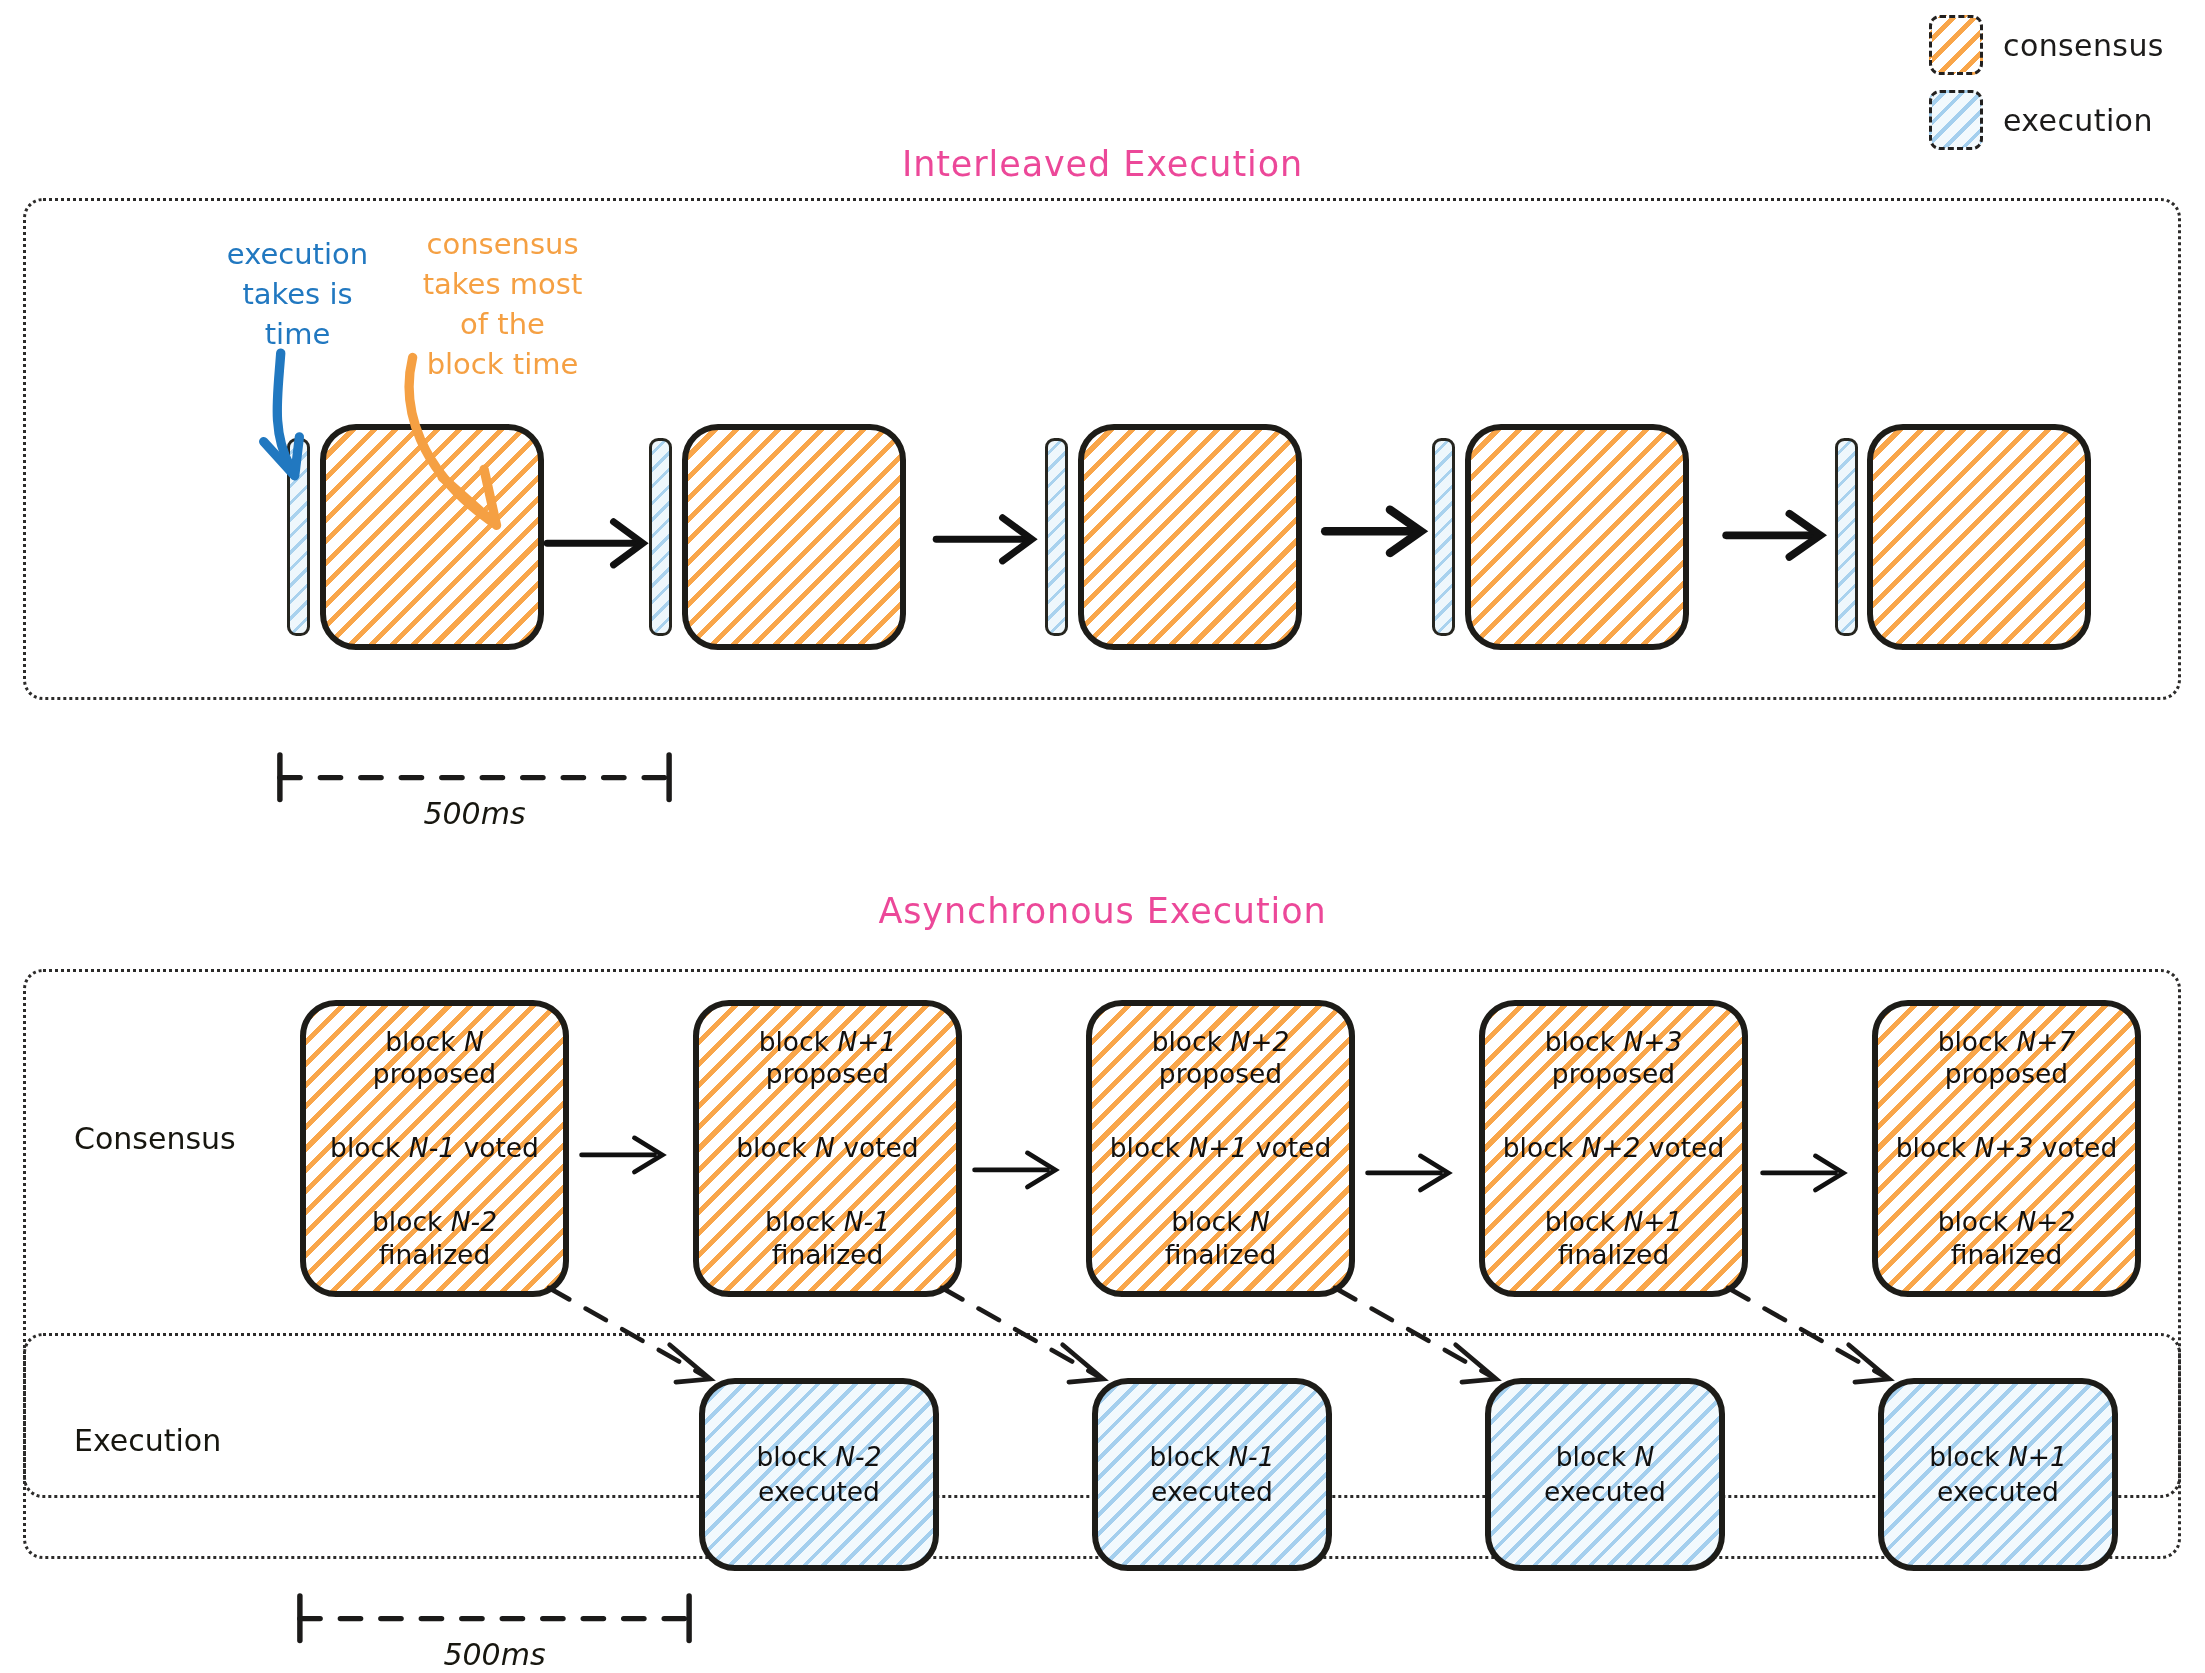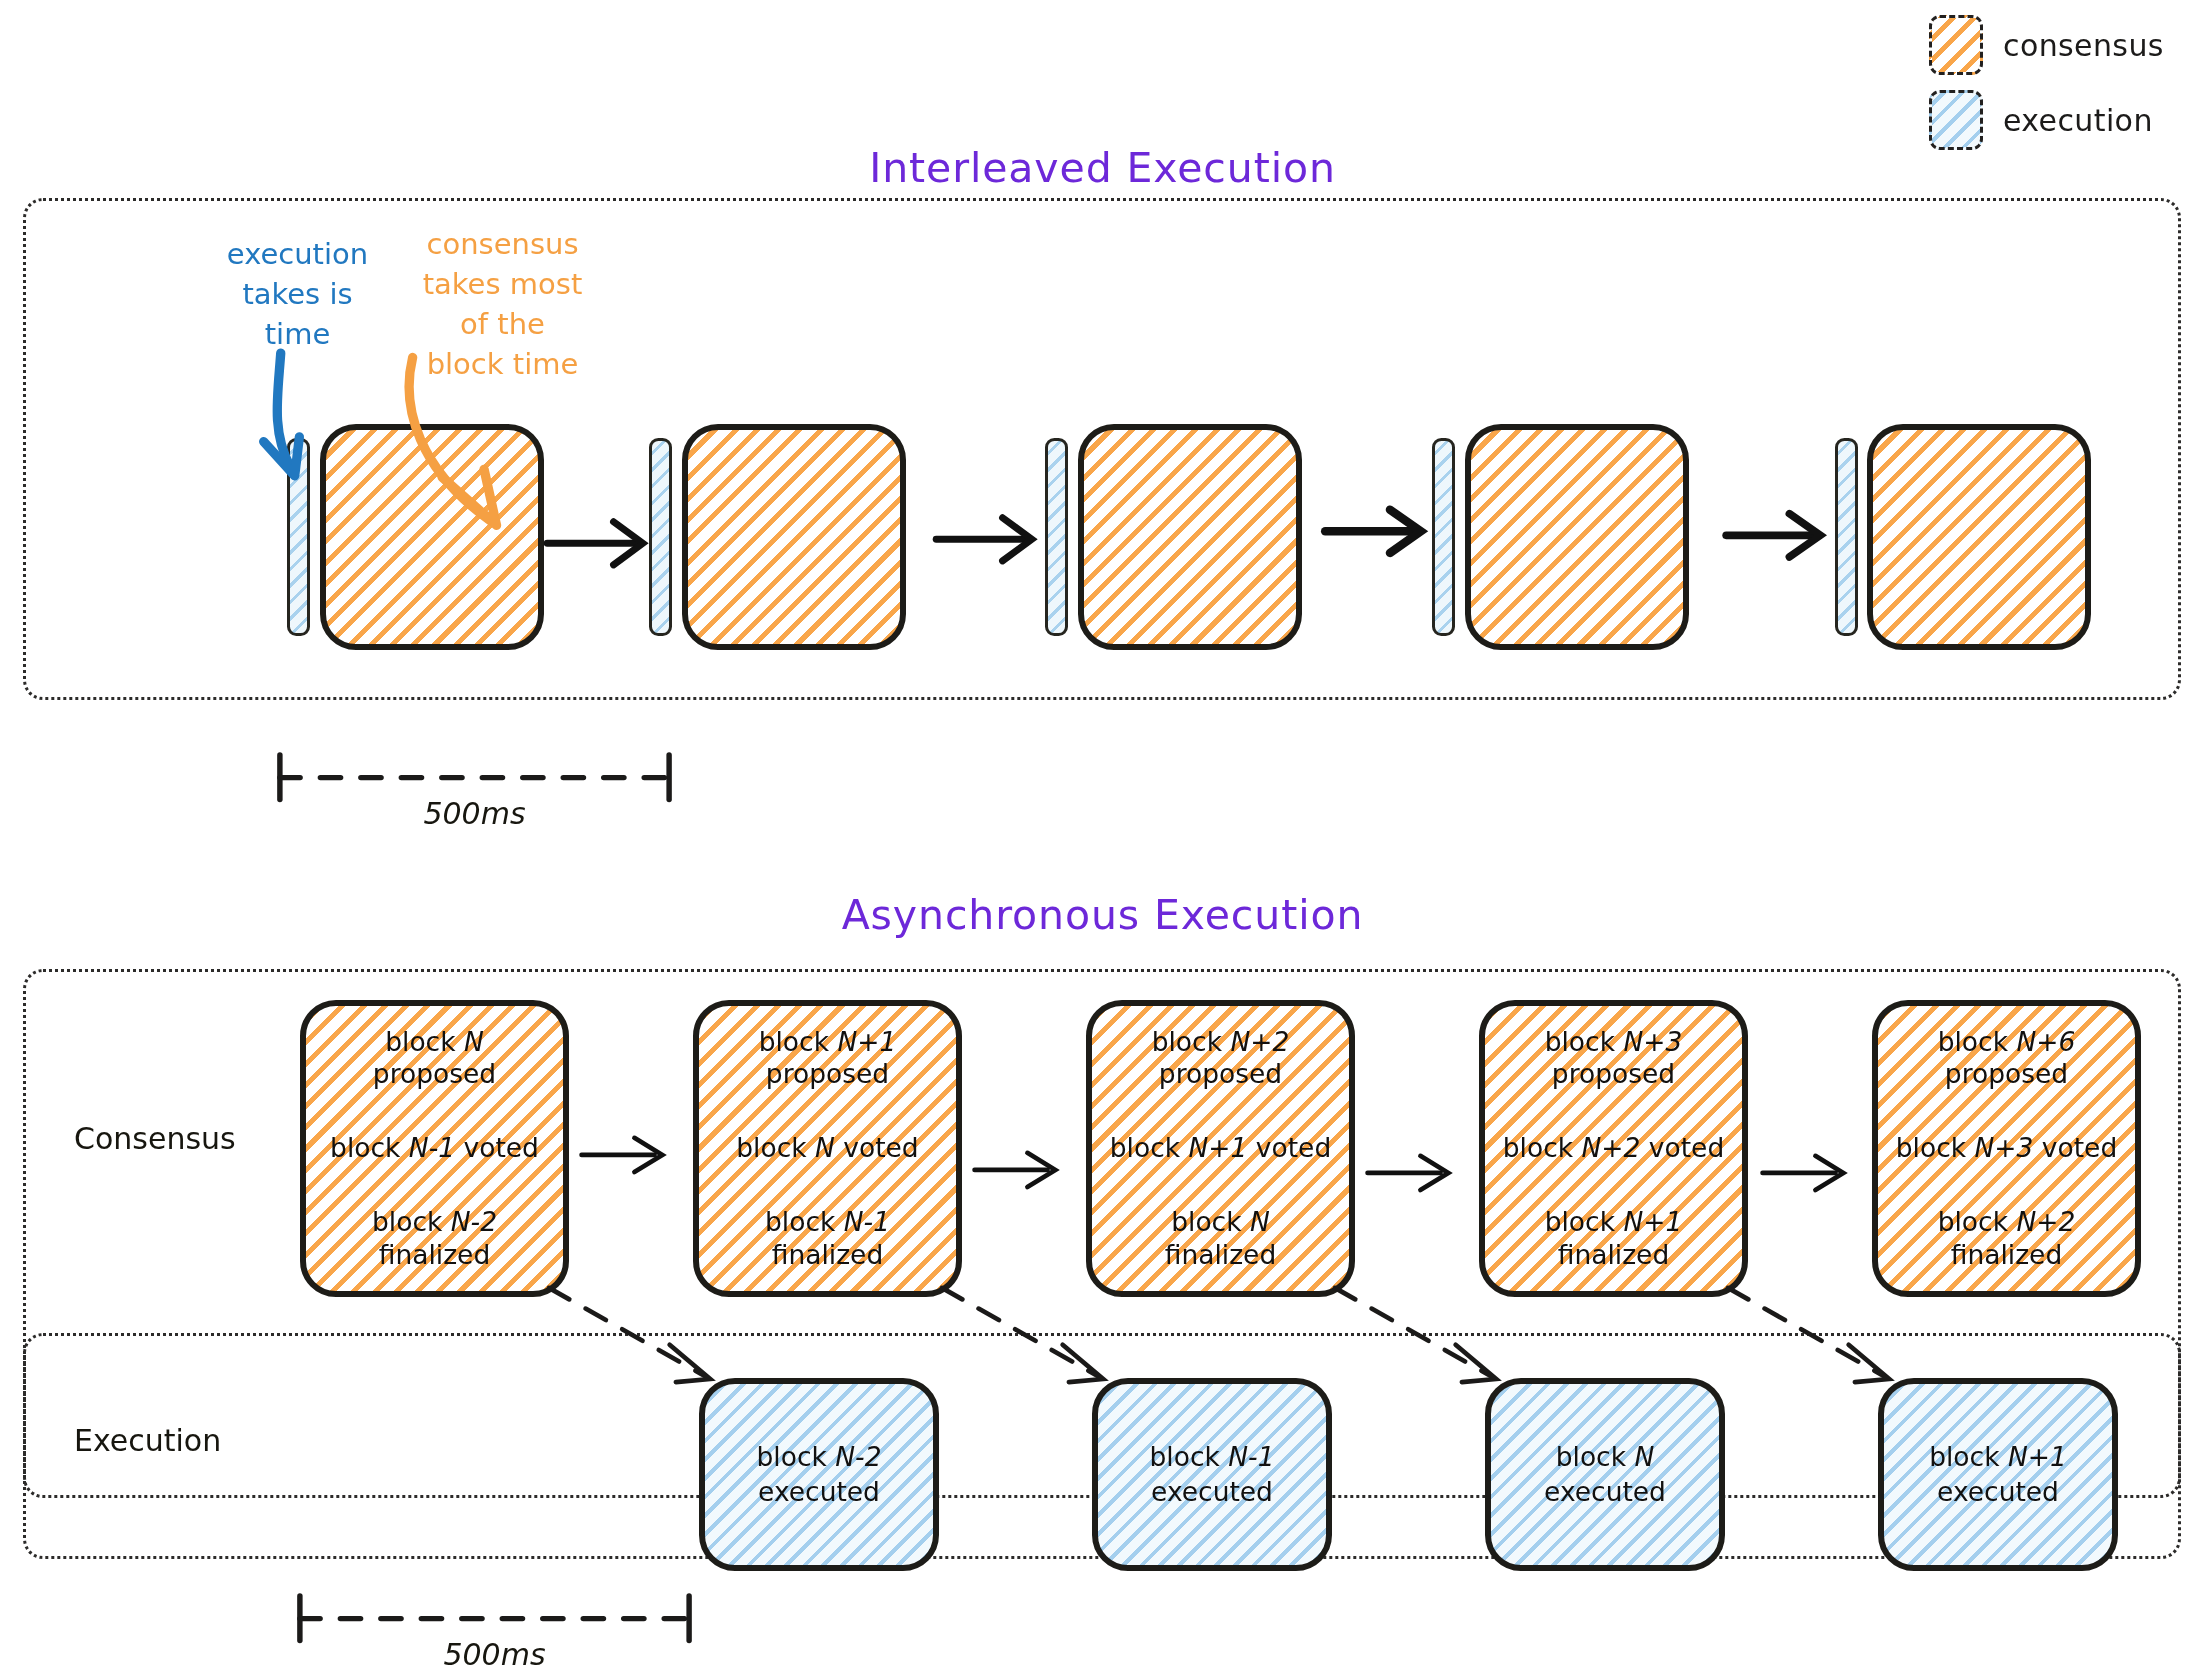--- a/index.html
+++ b/index.html
@@ -36,21 +36,21 @@
     background-color:#eef7fc;
     background-image:repeating-linear-gradient(
       -45deg,
       rgba(0,0,0,0) 0px, rgba(0,0,0,0) 8.6px,
       #a9d2ee 8.6px, #a9d2ee 11.7px);
   }
 
   
   .section-title{
     position:absolute;width:100%;text-align:center;
-    font-size:41px;letter-spacing:0.9px;color:#6d28d9;
+    font-size:35px;letter-spacing:0.9px;color:#ec4899;
   }
   #title-interleaved{top:144px;}
   #title-async{top:891px;text-align:center;}
 
   
   .panel{
     position:absolute;border:3.9px dotted #2c2b2a;border-radius:20px;
     box-sizing:border-box;
   }
   #panel-interleaved{left:23.4px;top:198px;width:2158px;height:502px;}
@@ -255,21 +255,21 @@
     <span>block </span><em>N+2</em><span> voted</span>
   </div>
   <div class="line">
     <span>block </span><em>N+1</em><br>
     <span>finalized</span>
   </div>
 </div>
 
 <div class="cbox hatch-orange" style="left:1872px;top:1000px;">
   <div class="line">
-    <span>block </span><em>N+6</em><br>
+    <span>block </span><em>N+7</em><br>
     <span>proposed</span>
   </div>
   <div class="line">
     <span>block </span><em>N+3</em><span> voted</span>
   </div>
   <div class="line">
     <span>block </span><em>N+2</em><br>
     <span>finalized</span>
   </div>
 </div>

